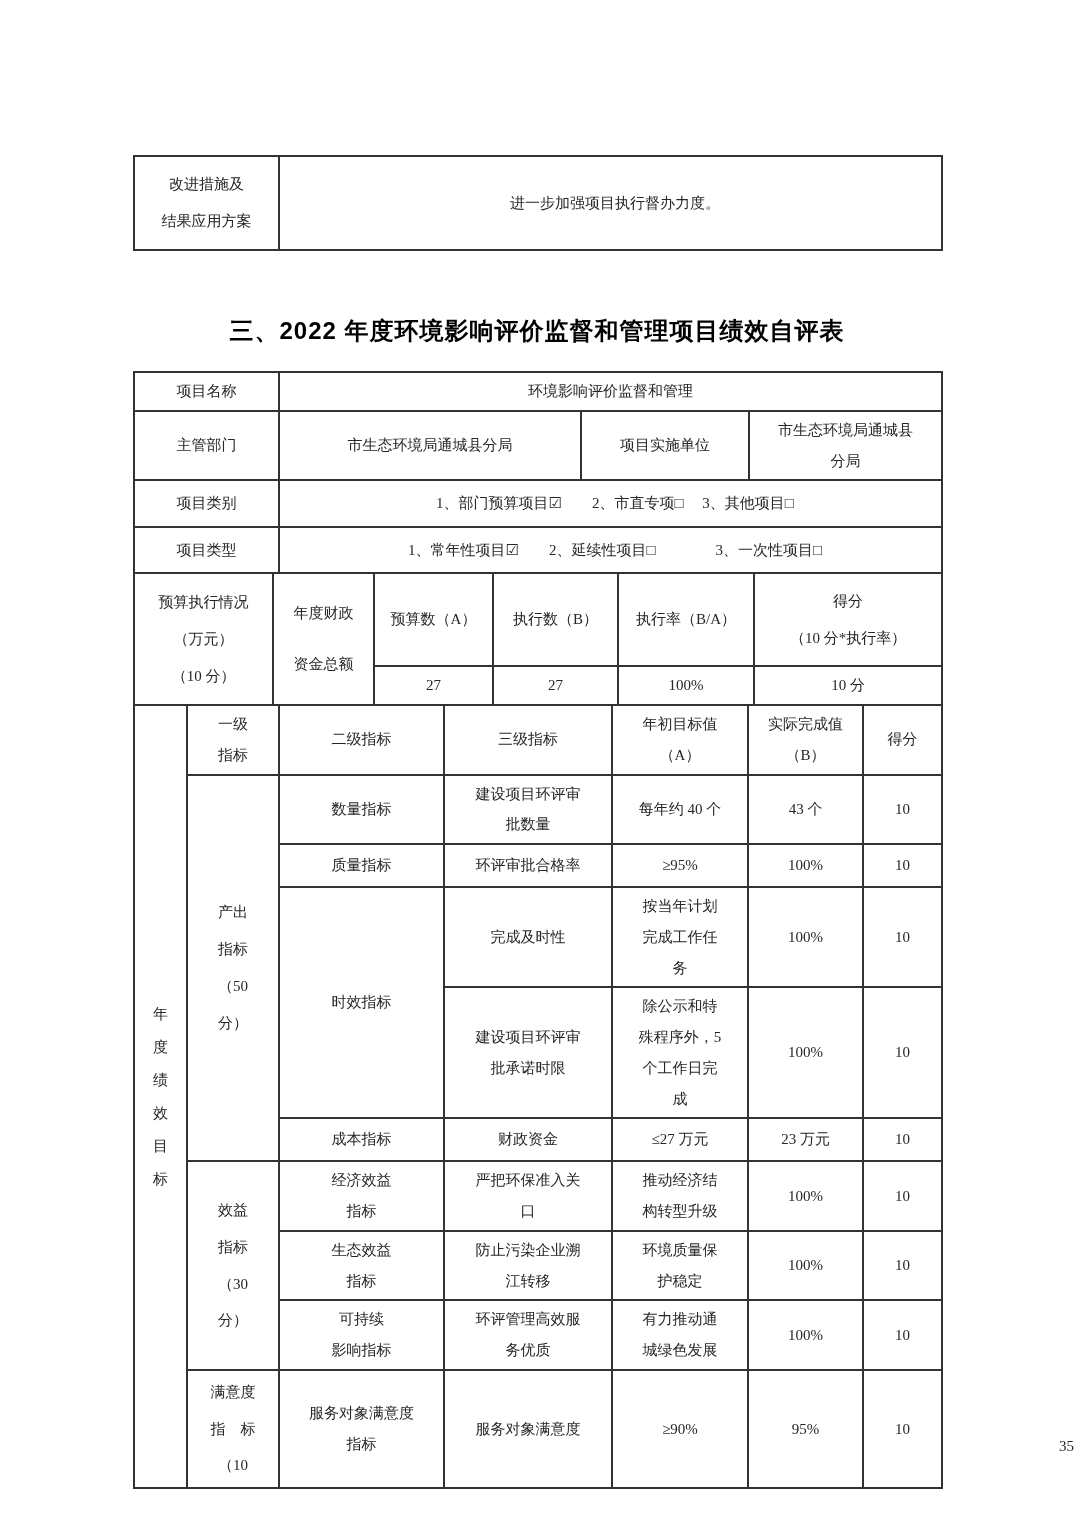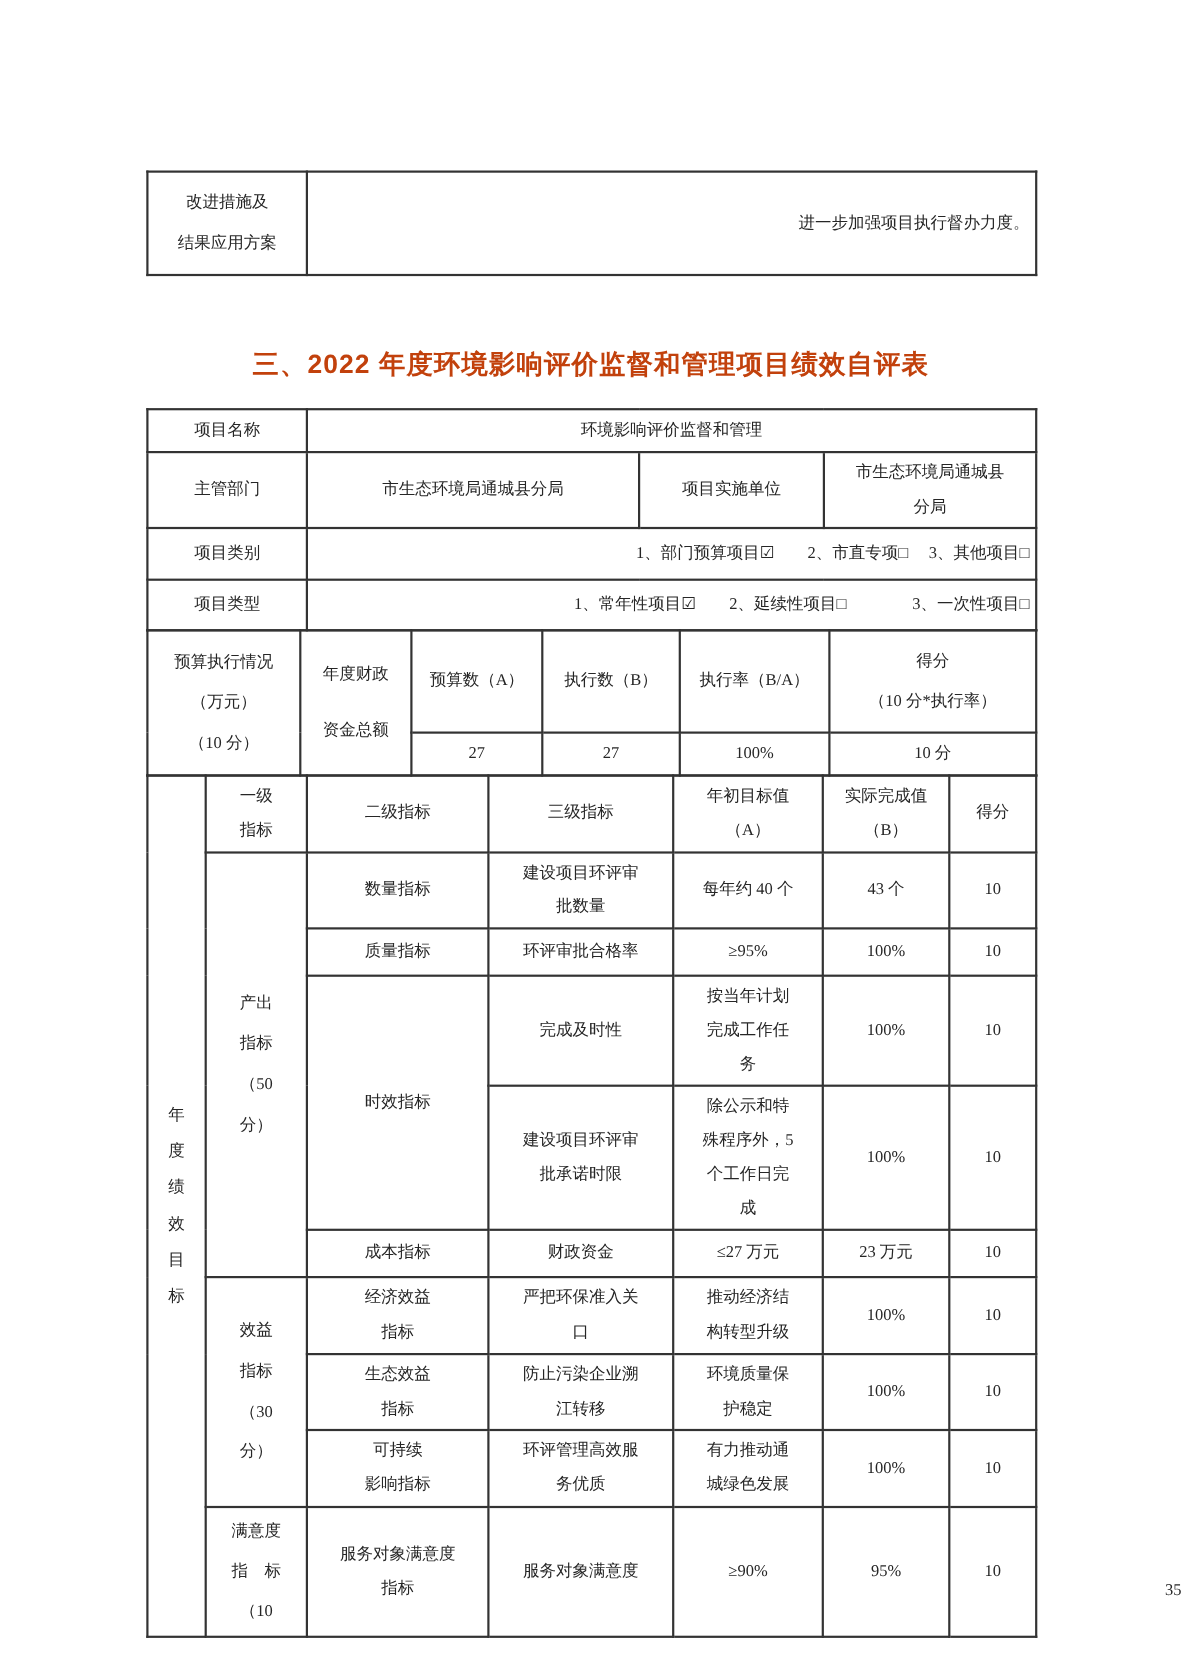--- a/index.html
+++ b/index.html
@@ -21,32 +21,32 @@
   }
   td{
     border:2px solid #333333;
     text-align:center;
     vertical-align:middle;
     padding:3px 5px;
     white-space:pre-line;
     line-height:2.05;
     overflow:hidden;
   }
-  td.left{text-align:right;padding-left:14px;}
+  td.left{text-align:center;padding-left:14px;}
   td.lh-lg{line-height:2.45;}
   td.lh-xl{line-height:3.4;}
   .stacked{margin-top:-2px;}
   .doc-title{
     margin:0;
     padding:64px 0 24px 0;
     text-align:center;
     font-family:"Liberation Sans","DejaVu Sans",sans-serif;
     font-weight:700;
     font-size:24px;
-    color:#c2410c;
+    color:#000000;
     letter-spacing:1px;
   }
   .top-gap{height:131px;}
   .side-vertical{line-height:2.2;}
   .page-number{
     position:absolute;
     left:0;right:0;
     top:1438px;
     text-align:right;
     font-size:15px;

